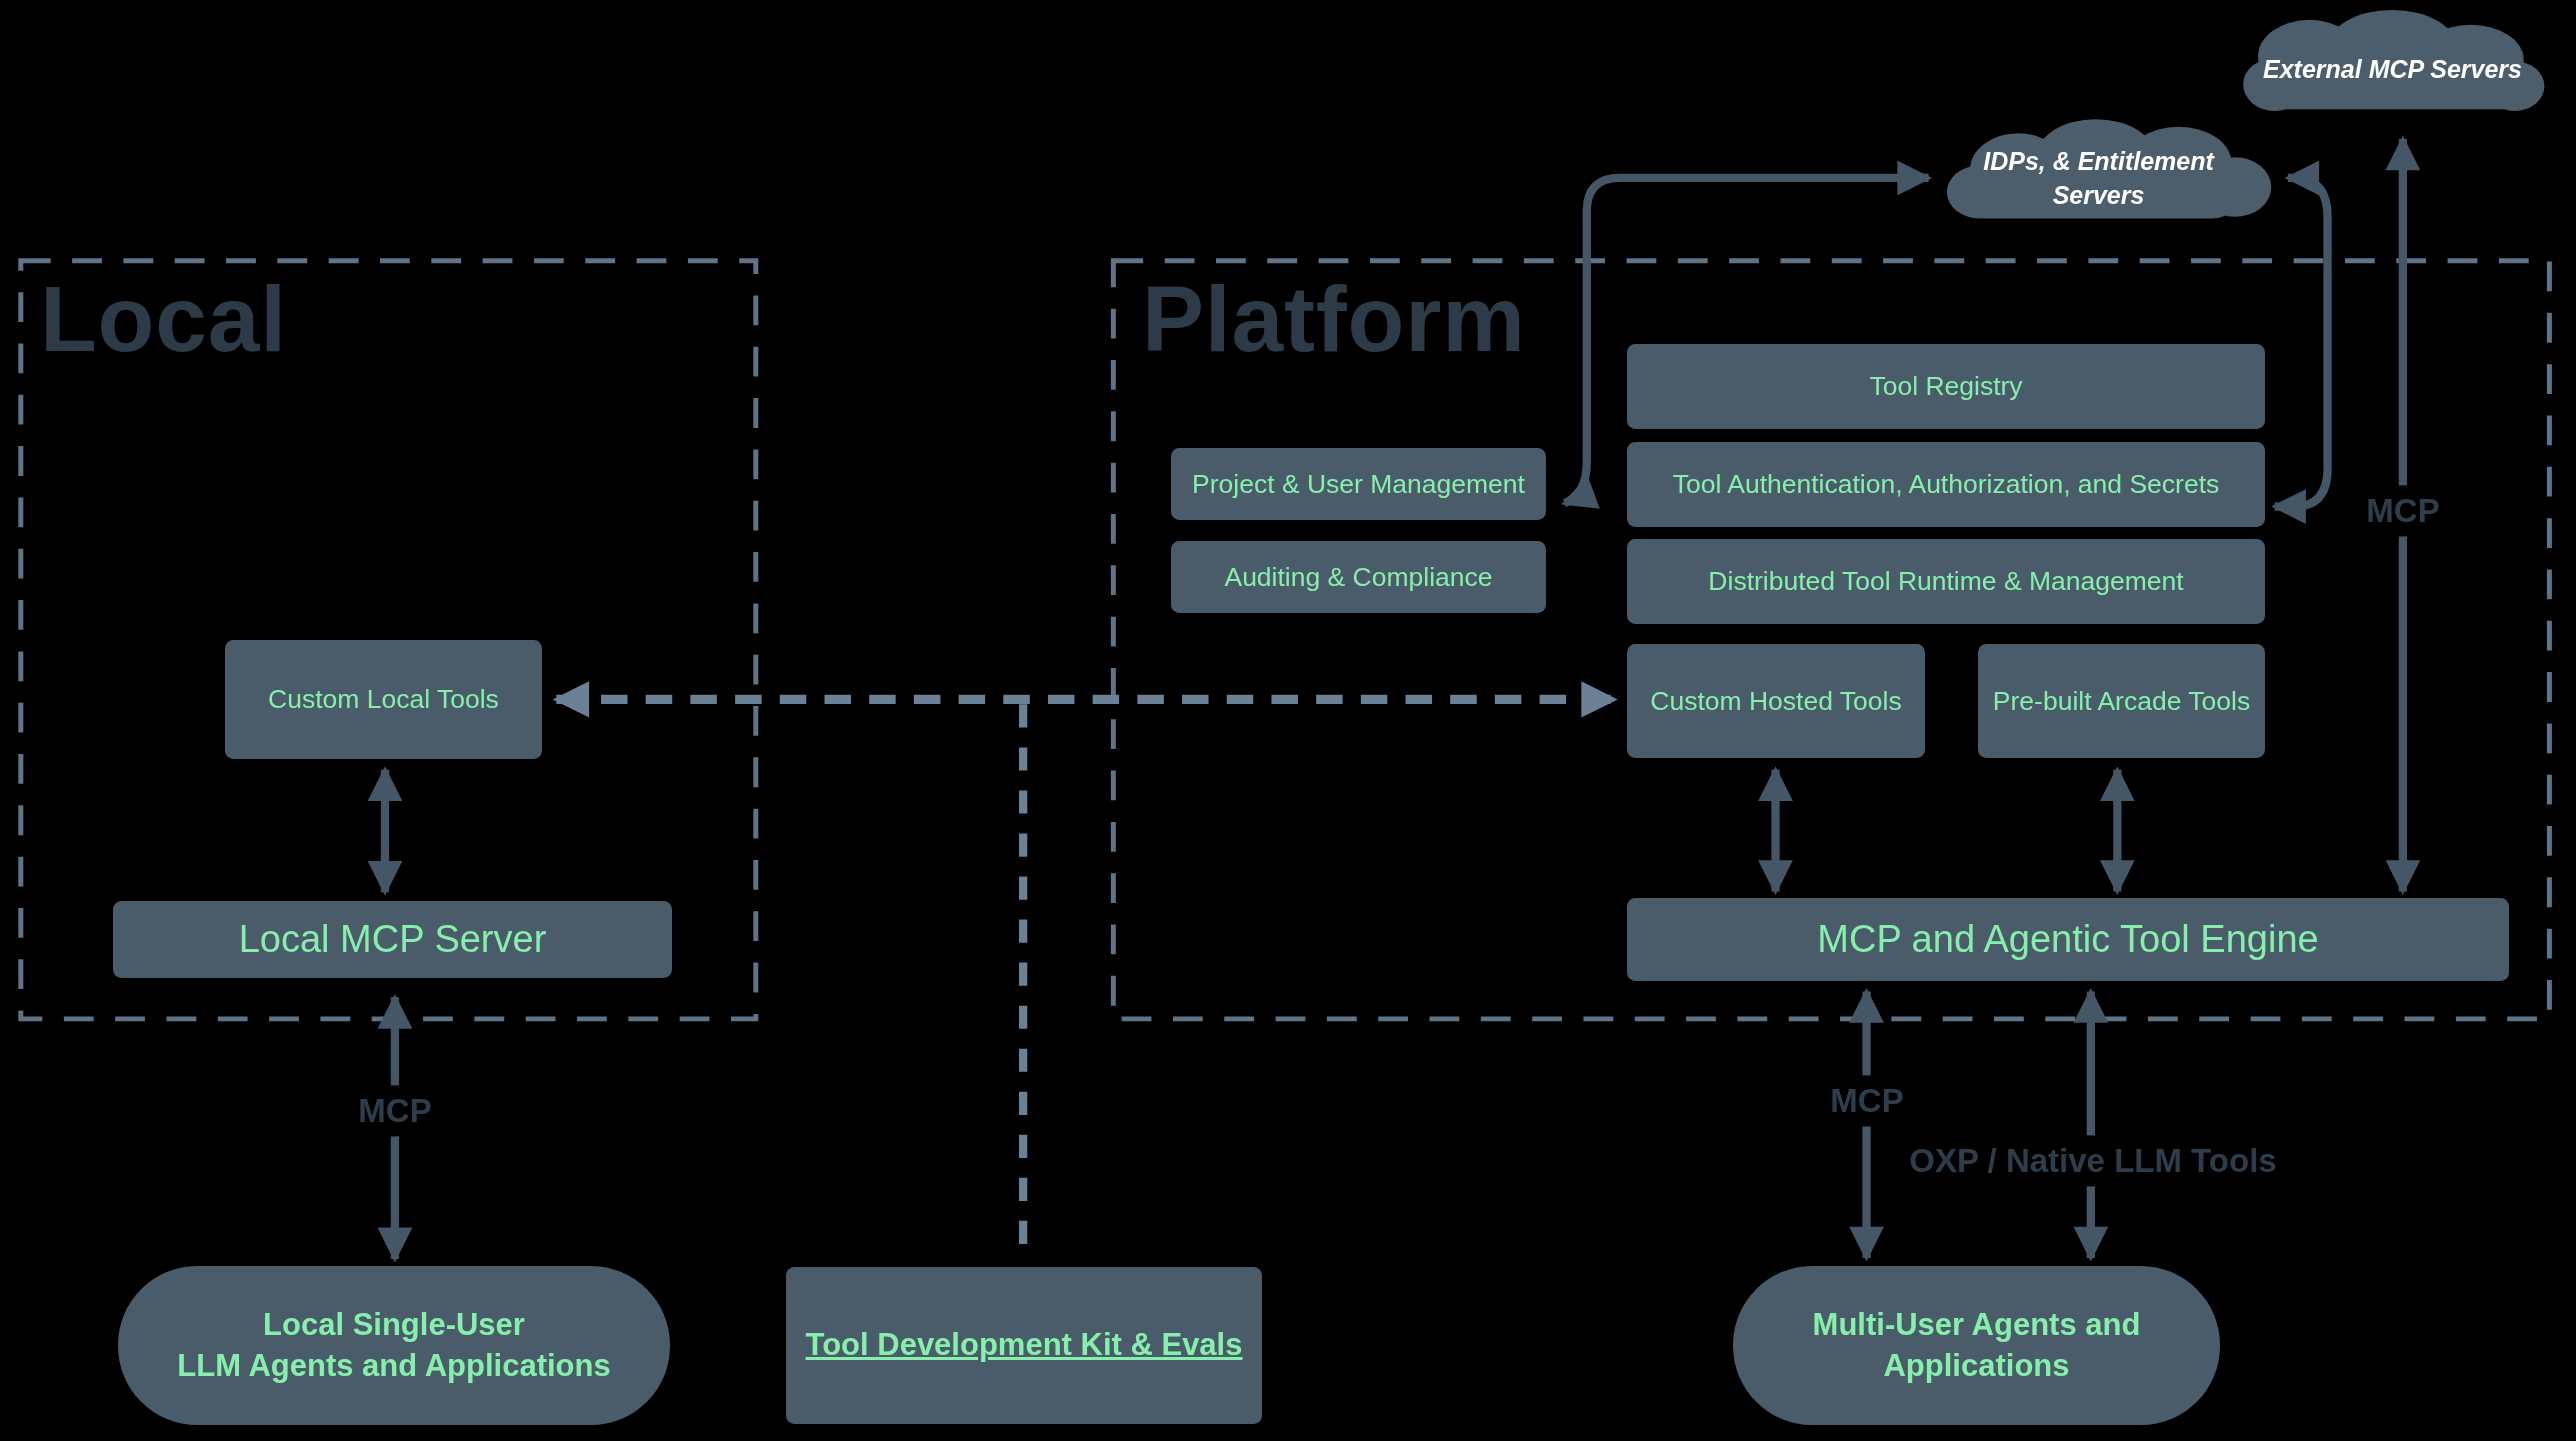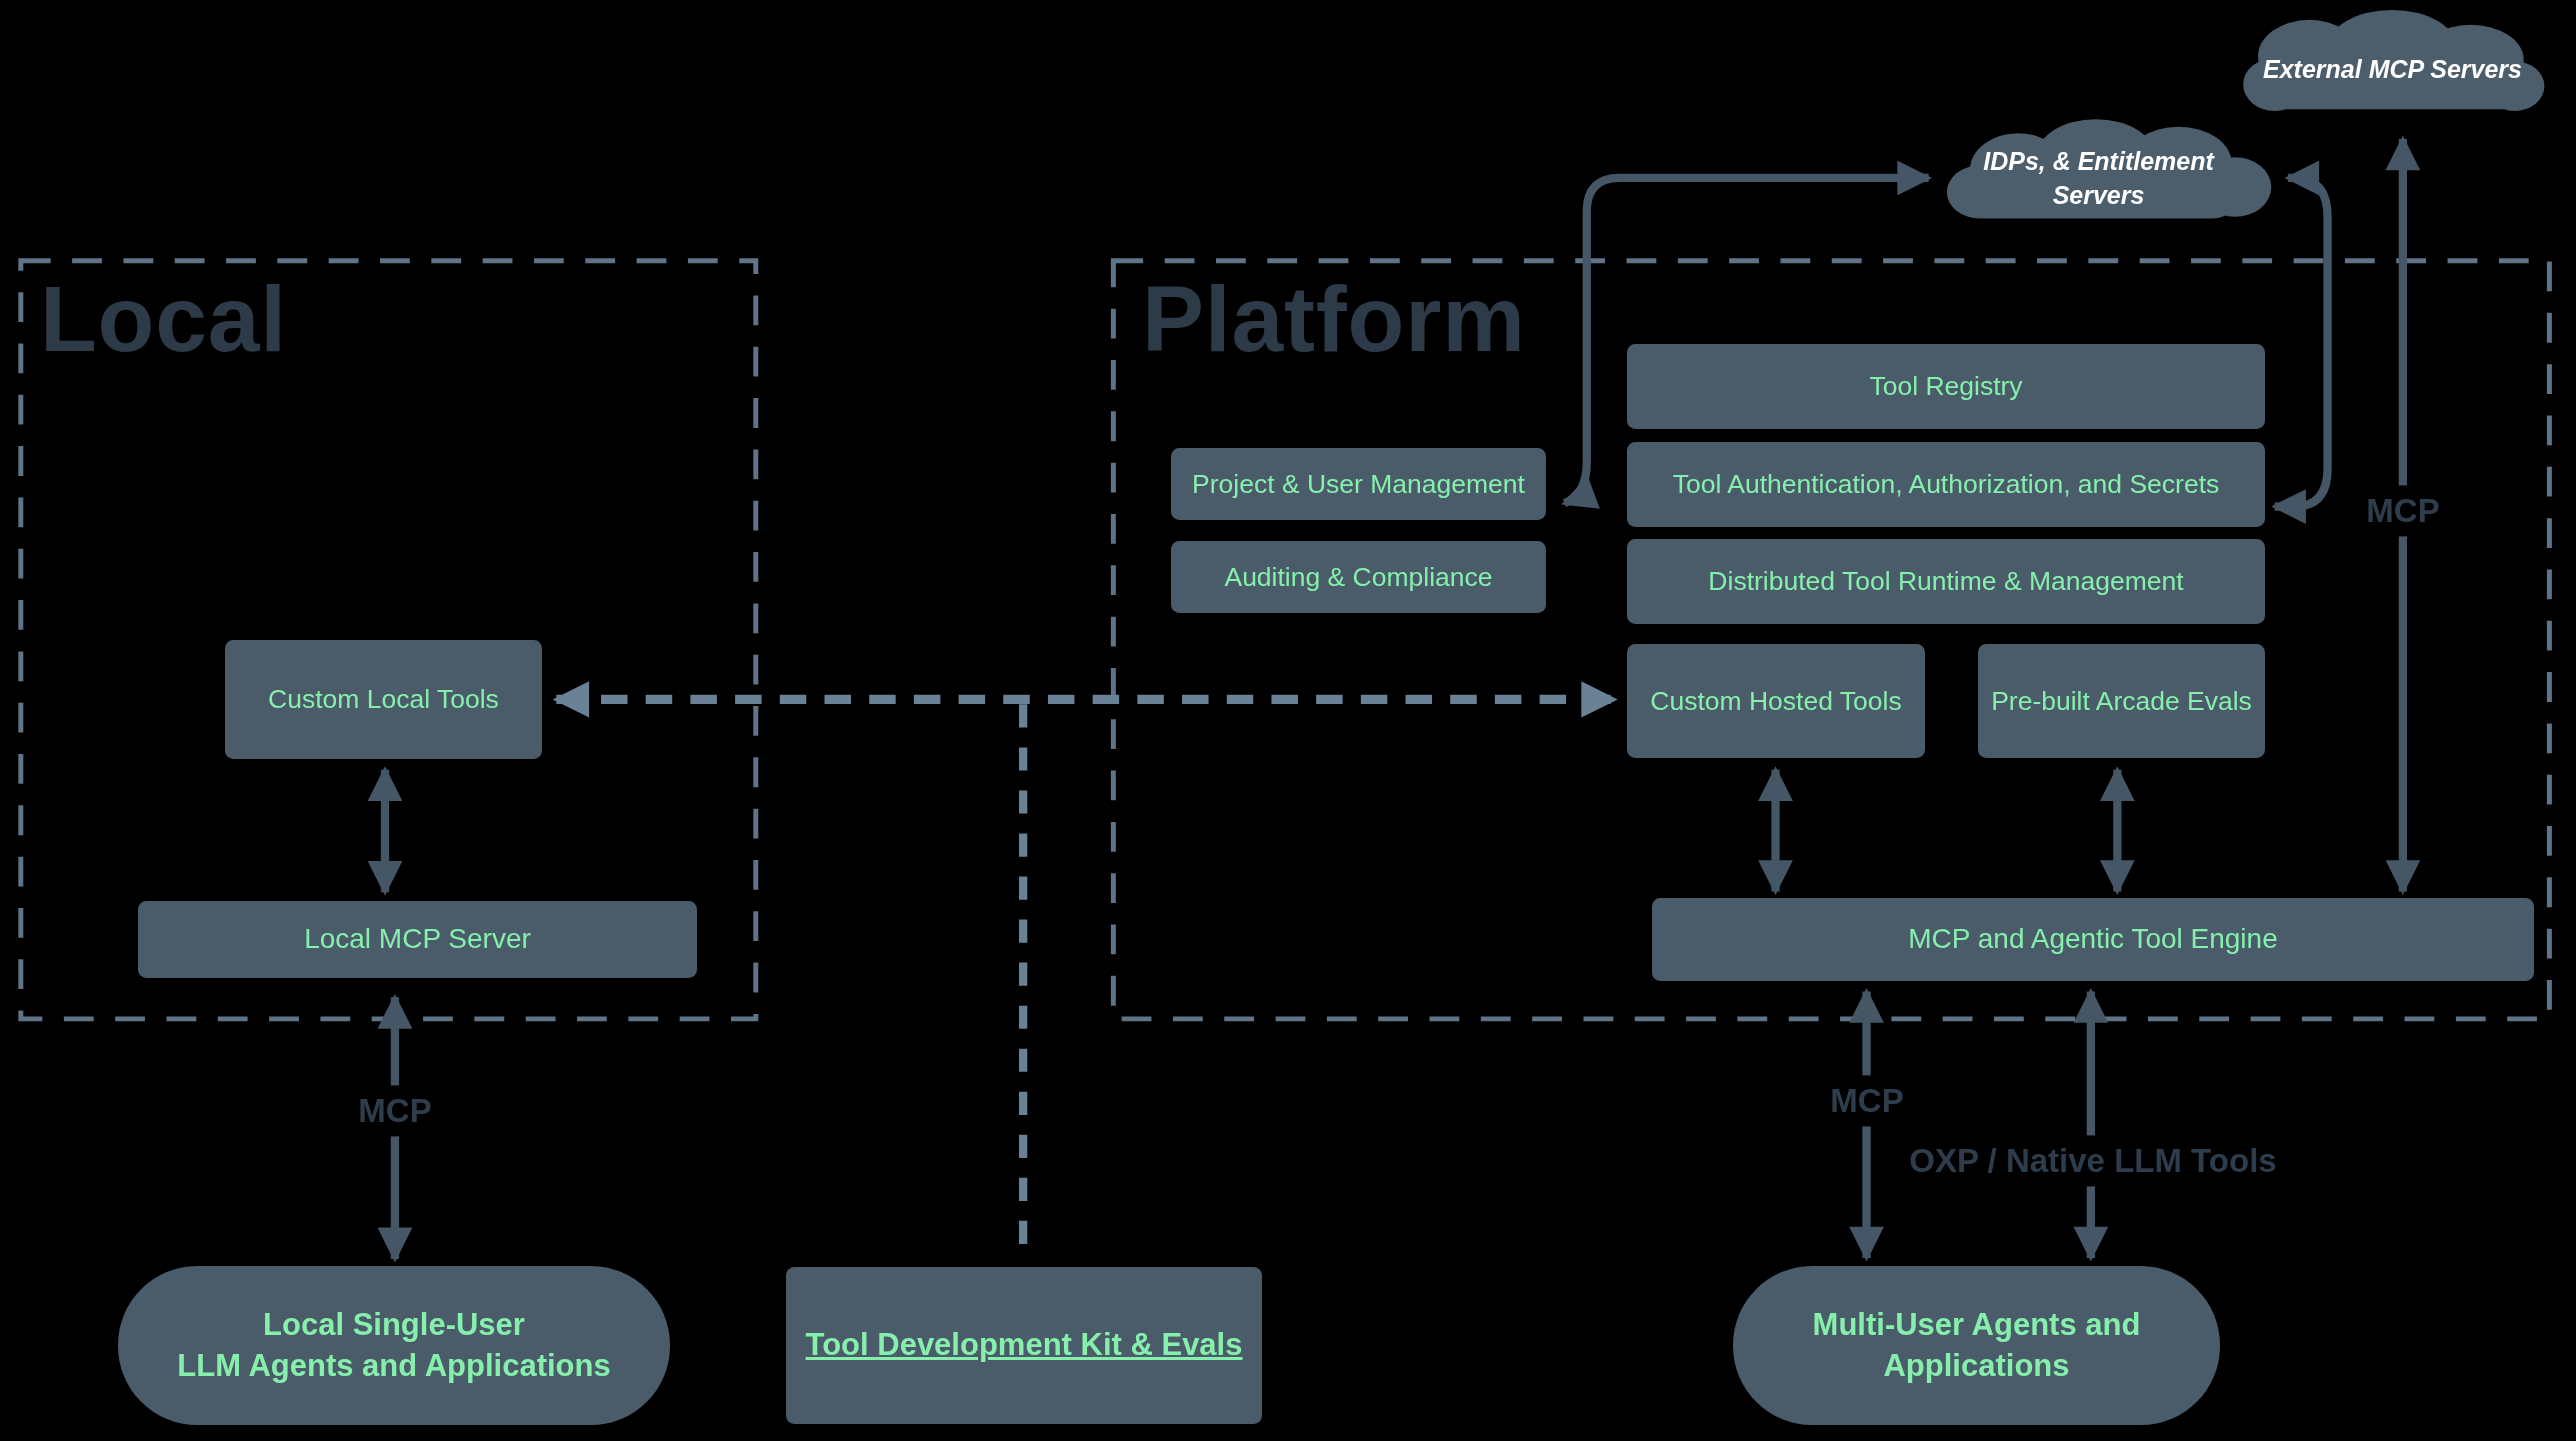--- a/index.html
+++ b/index.html
@@ -22,21 +22,21 @@
   .node{
     position:absolute;
     background:#4a5b69;
     border-radius:8.3px;
     display:flex;align-items:center;justify-content:center;
     color:#86efac;
     font-size:26.5px;
     text-align:center;
     line-height:1.3;
   }
-  .node.big{font-size:28px;margin-left:25px;}
+  .node.big{font-size:38px;}
   .node.pill{border-radius:79px;font-weight:bold;font-size:31px;}
   .node.tdk{font-weight:bold;font-size:31px;text-decoration:underline;}
   .cloud-label{
     position:absolute;
     display:flex;flex-direction:column;align-items:center;justify-content:center;
     color:#ffffff;
     font-size:25px;
     font-style:italic;
     font-weight:bold;
     text-align:center;
@@ -135,21 +135,21 @@
   <div class="node" style="left:1171px;top:448px;width:375px;height:72px">
     <span>Project &amp; User Management</span>
   </div>
   <div class="node" style="left:1171px;top:541px;width:375px;height:72px">
     <span>Auditing &amp; Compliance</span>
   </div>
   <div class="node" style="left:1627px;top:644px;width:298px;height:114px">
     <span>Custom Hosted Tools</span>
   </div>
   <div class="node" style="left:1978px;top:644px;width:287px;height:114px">
-    <span>Pre-built Arcade Evals</span>
+    <span>Pre-built Arcade Tools</span>
   </div>
   <div class="node big" style="left:1627px;top:898px;width:882px;height:83px">
     <span>MCP and Agentic Tool Engine</span>
   </div>
 
   <div class="node" style="left:225px;top:640px;width:317px;height:119px">
     <span>Custom Local Tools</span>
   </div>
   <div class="node big" style="left:113px;top:901px;width:559px;height:77px">
     <span>Local MCP Server</span>

